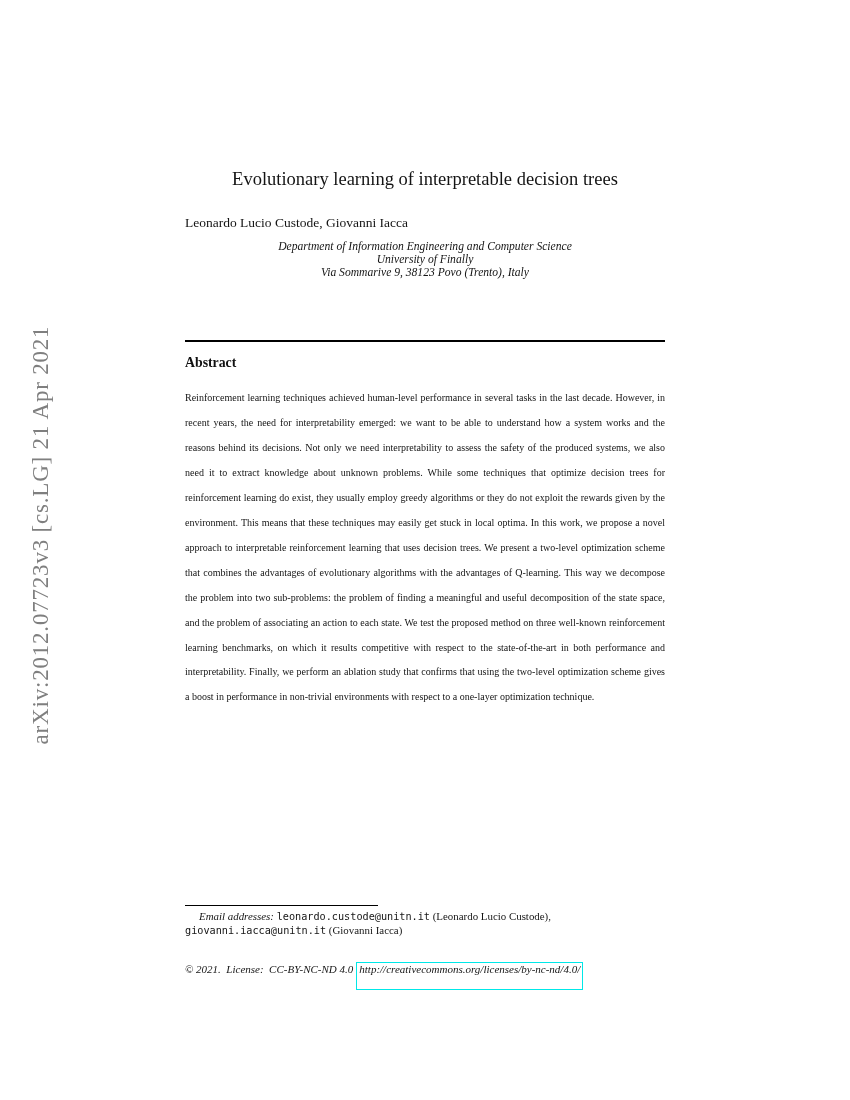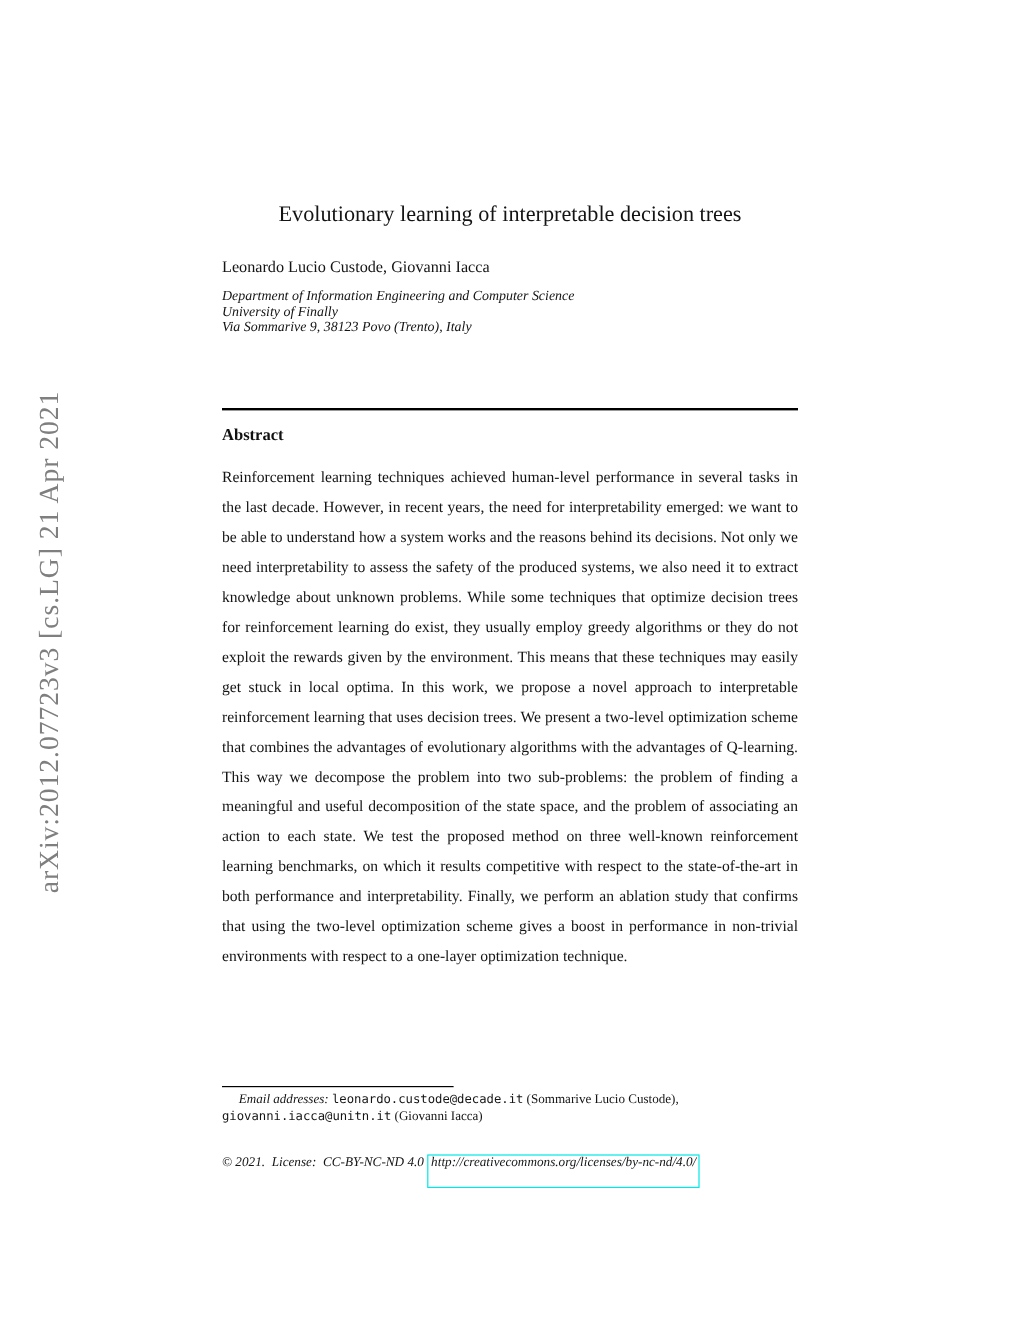--- a/index.html
+++ b/index.html
@@ -48,20 +48,21 @@
     width: 100%;
     text-align: left;
     font-size: 13.5px;
     color: #141414;
   }
   .affiliation {
     position: absolute;
     top: 240px;
     left: 0;
     width: 100%;
+    text-align: center;
     font-style: italic;
     font-size: 11.6px;
     line-height: 13.2px;
     color: #141414;
   }
   .abstract-rule {
     position: absolute;
     top: 340px;
     left: 0;
     width: 100%;
@@ -78,21 +79,21 @@
     color: #111111;
     text-align: center;
   }
   .abstract-text {
     position: absolute;
     top: 386px;
     left: 0;
     width: 100%;
     margin: 0;
     text-align: justify;
-    font-size: 13px;
+    font-size: 10px;
     line-height: 24.95px;
     color: #141414;
   }
   .footnote-rule {
     position: absolute;
     top: 905px;
     left: 0;
     width: 193px;
     height: 1.1px;
     background: #000000;
@@ -152,18 +153,18 @@
     </div>
 
     <div class="abstract-rule"></div>
 
     <h2 class="abstract-heading">Abstract</h2>
 
     <p class="abstract-text">Reinforcement learning techniques achieved human-level performance in several tasks in the last decade. However, in recent years, the need for interpretability emerged: we want to be able to understand how a system works and the reasons behind its decisions. Not only we need interpretability to assess the safety of the produced systems, we also need it to extract knowledge about unknown problems. While some techniques that optimize decision trees for reinforcement learning do exist, they usually employ greedy algorithms or they do not exploit the rewards given by the environment. This means that these techniques may easily get stuck in local optima. In this work, we propose a novel approach to interpretable reinforcement learning that uses decision trees. We present a two-level optimization scheme that combines the advantages of evolutionary algorithms with the advantages of Q-learning. This way we decompose the problem into two sub-problems: the problem of finding a meaningful and useful decomposition of the state space, and the problem of associating an action to each state. We test the proposed method on three well-known reinforcement learning benchmarks, on which it results competitive with respect to the state-of-the-art in both performance and interpretability. Finally, we perform an ablation study that confirms that using the two-level optimization scheme gives a boost in performance in non-trivial environments with respect to a one-layer optimization technique.</p>
 
     <div class="footnote-rule"></div>
 
-    <div class="footnote-text"><span class="footnote-label">Email addresses:</span> <span class="tt">leonardo.custode@decade.it</span><span> (Sommarive Lucio Custode),</span><br><span class="tt">giovanni.iacca@unitn.it</span><span> (Giovanni Iacca)</span></div>
+    <div class="footnote-text"><span class="footnote-label">Email addresses:</span> <span class="tt">leonardo.custode@unitn.it</span><span> (Leonardo Lucio Custode),</span><br><span class="tt">giovanni.iacca@unitn.it</span><span> (Giovanni Iacca)</span></div>
 
     <div class="license-line"><span>© 2021.  License:  CC-BY-NC-ND 4.0</span><span class="link-box">http://creativecommons.org/licenses/by-nc-nd/4.0/</span></div>
 
   </div>
 </div>
 
 </body></html>

